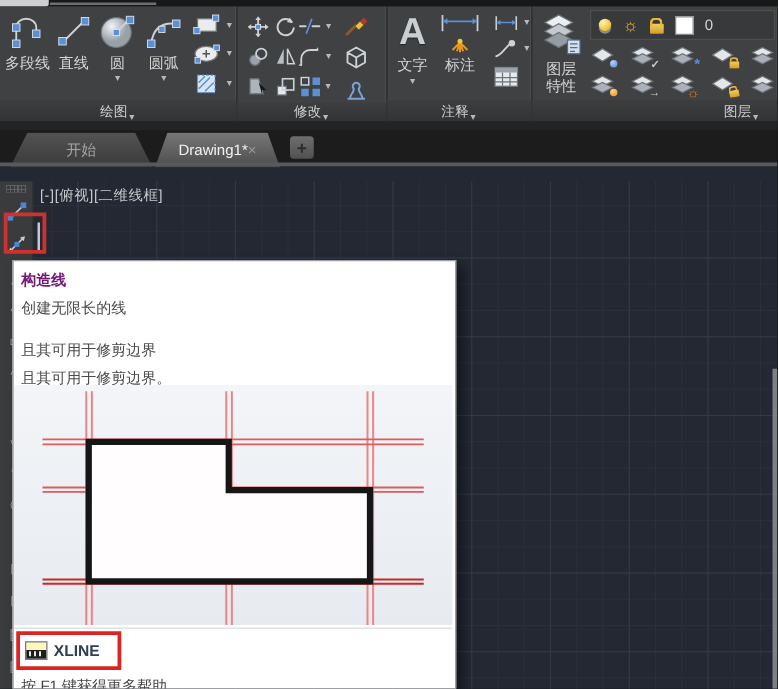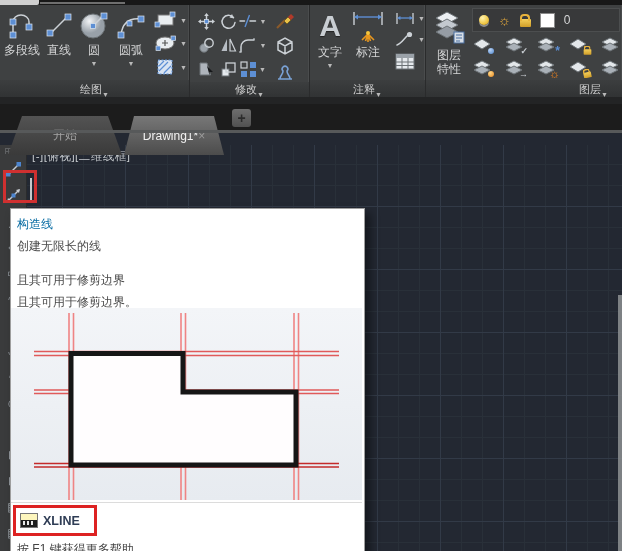--- a/index.html
+++ b/index.html
@@ -54,21 +54,21 @@
   .swatch{width:13px;height:13px;background:#fff;border:1px solid #8a8a8a;cursor:pointer;}
   .curlayer{color:#d5d6d7;font-size:12px;}
   .ltool{position:relative;width:22px;height:18px;flex:none;cursor:pointer;}
   .ltool .badge{position:absolute;right:-2px;bottom:-2px;font-size:9px;line-height:9px;font-weight:bold;} .b-blue{color:#5d8fd4;} .b-orange{color:#e87f1e;} .b-gray{color:#c9ced3;}
   .dot{position:absolute;right:0;bottom:0;width:6px;height:6px;border-radius:50%;}
   .dot-orange{background:radial-gradient(circle at 35% 30%,#ffd98a,#e8881e);}
   .dot-blue{background:radial-gradient(circle at 35% 30%,#bcd4f4,#4d86d0);}
   
   .ribbonfoot{position:absolute;left:0;top:97px;width:622px;height:7px;background:#232425;z-index:5;}
   .tabbar{position:absolute;left:0;top:104px;width:622px;height:26px;background:#1c1c1c;z-index:5;}
-  .ftab{position:absolute;top:12px;height:39px;display:flex;align-items:center;justify-content:center;font-size:12px;cursor:pointer;}
+  .ftab{position:absolute;top:2px;height:28px;display:flex;align-items:center;justify-content:center;font-size:12px;cursor:pointer;}
   .ftab.start{left:8px;width:114px;color:#a4a4a4;background:linear-gradient(#535353,#3a3a3a);
               clip-path:polygon(14px 0,calc(100% - 14px) 0,100% 100%,0 100%);}
   .ftab.active{left:124px;width:100px;color:#f2f2f2;background:linear-gradient(#777,#4c4c4c);
                clip-path:polygon(10px 0,calc(100% - 10px) 0,100% 100%,0 100%);gap:0;}
   .ftab .close{color:#9b9b9b;font-size:12px;line-height:12px;cursor:pointer;}
   .newtab{position:absolute;left:232px;top:5px;width:19px;height:18px;border-radius:3px;background:linear-gradient(#6e6e6e,#515151);
           color:#2b2b2b;font-size:14px;font-weight:bold;display:flex;align-items:center;justify-content:center;cursor:pointer;}
   .tabfoot{position:absolute;left:0;top:130px;width:622px;height:3px;background:#57595a;z-index:5;}
   
   .viewport{position:absolute;left:0;top:133px;width:622px;height:418px;background:#232832;
@@ -84,21 +84,21 @@
   .grip{width:16px;height:6px;margin:3px auto 2px auto;
         background:repeating-linear-gradient(90deg,#5f6163 0 1px,transparent 1px 3px),
                    repeating-linear-gradient(#5f6163 0 1px,transparent 1px 3px);}
   .sitem{height:26px;display:flex;align-items:center;justify-content:center;cursor:pointer;}
   .sglyph{color:#9aa0a6;font-size:12px;}
   .redbox{position:absolute;left:3px;top:25px;width:28px;height:27px;border:3px solid #d03030;z-index:3;}
   .whiteline{position:absolute;left:30px;top:33px;width:2px;height:24px;background:#d8dadc;opacity:.9;z-index:2;}
   
   .tooltip{position:absolute;left:10px;top:63px;width:353px;height:355px;background:#fff;border:1px solid #9e9e9e;
            box-shadow:5px 5px 9px rgba(0,0,0,.45);z-index:4;overflow:hidden;color:#474747;font-size:12px;}
-  .tt-title{position:absolute;left:6px;top:7px;font-weight:normal;color:#0369a1;}
+  .tt-title{position:absolute;left:6px;top:7px;font-weight:bold;color:#701a75;}
   .tt-sub{position:absolute;left:6px;top:29px;color:#4a4a4a;}
   .tt-desc{position:absolute;left:6px;top:60px;line-height:22px;color:#4a4a4a;}
   .tt-img{position:absolute;left:0px;top:99px;width:351px;height:192px;background:linear-gradient(#f3f5f8,#e7ebf0);}
   .tt-sep{position:absolute;left:0;top:293px;width:351px;height:1px;background:#dcdcdc;}
   .cmdbox{position:absolute;left:2px;top:296px;width:74px;height:25px;border:3px solid #dd2222;
           display:flex;align-items:center;gap:5px;padding-left:4px;}
   .cmdicon{position:relative;width:16px;height:13px;border:1px solid #767676;
            background:linear-gradient(#fdf6bd 0 45%,#1d1d1d 45% 100%);flex:none;}
   .cmdicon::after{content:"";position:absolute;left:2px;bottom:2px;width:10px;height:4px;
            background:repeating-linear-gradient(90deg,#e8e8e8 0 2px,transparent 2px 4px);}

